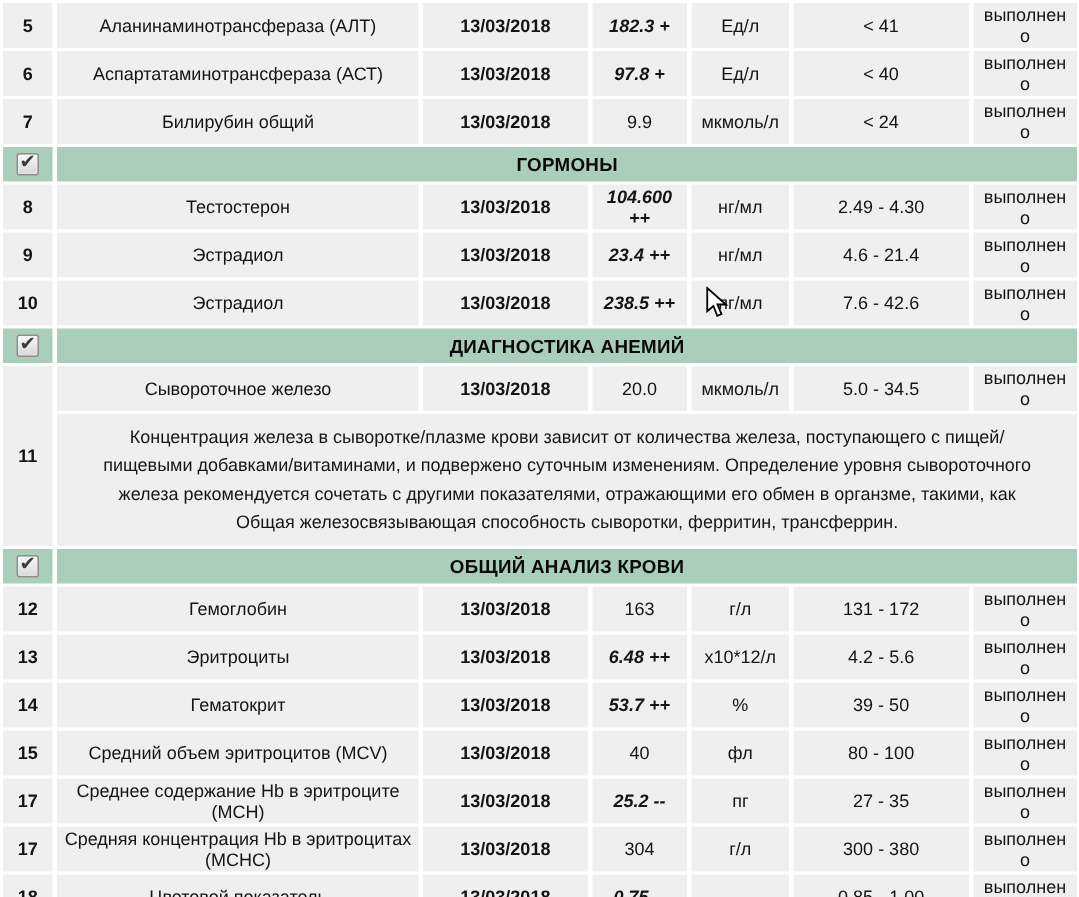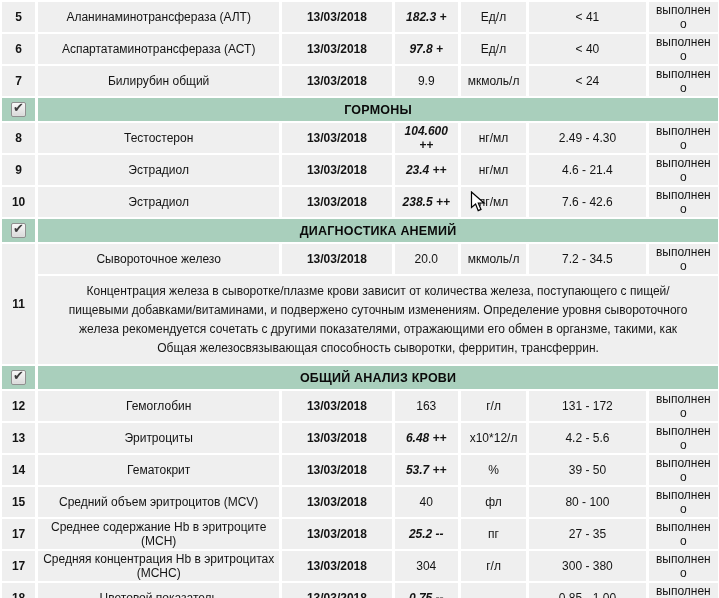--- a/index.html
+++ b/index.html
@@ -164,21 +164,21 @@
         </td>
         <td class="sectitle" colspan="6">ДИАГНОСТИКА АНЕМИЙ</td>
       </tr>
 
       <tr>
         <td class="num" rowspan="2">11</td>
         <td class="name">Сывороточное железо</td>
         <td class="date">13/03/2018</td>
         <td class="res">20.0</td>
         <td class="unit">мкмоль/л</td>
-        <td class="range">7.2 - 34.5</td>
+        <td class="range">5.0 - 34.5</td>
         <td class="status">выполнено</td>
       </tr>
       <tr>
         <td class="notecell" colspan="6">Концентрация железа в сыворотке/плазме крови зависит от количества железа, поступающего с пищей/пищевыми добавками/витаминами, и подвержено суточным изменениям. Определение уровня сывороточного железа рекомендуется сочетать с другими показателями, отражающими его обмен в органзме, такими, как Общая железосвязывающая способность сыворотки, ферритин, трансферрин.</td>
       </tr>
 
       <tr class="section">
         <td>
           <span class="cb" role="checkbox" aria-checked="true"></span>
         </td>

